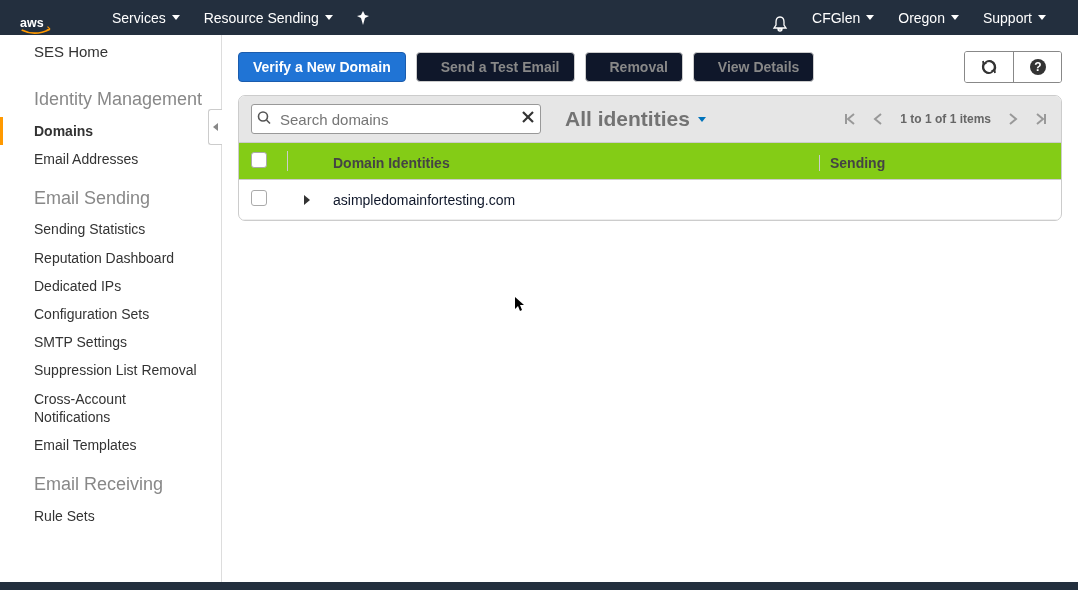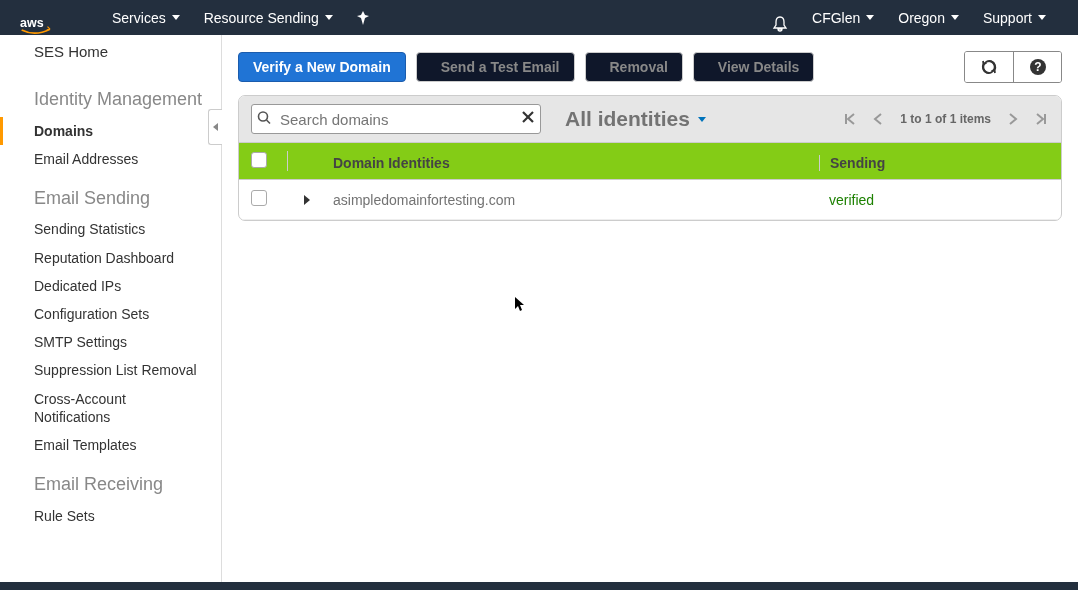--- a/index.html
+++ b/index.html
@@ -51,21 +51,21 @@
   .th-check { width: 36px; }
   .th-expand { width: 40px; }
   .th-domain { flex: 1; padding-left: 6px; }
   .th-status { width: 230px; border-left: 1px solid #ccc; padding-left: 10px; }
   .checkbox { width: 16px; height: 16px; border: 1px solid #aaa; border-radius: 3px; background: #fff; display: inline-block; cursor: pointer; }
   
   .table-row { display: flex; align-items: center; padding: 10px 12px; border-bottom: 1px solid #eee; }
   .td-check { width: 36px; }
   .td-expand { width: 40px; display: flex; justify-content: center; }
   .td-domain { flex: 1; padding-left: 6px; }
-  .td-domain a { color: #737373; text-decoration: none; }
+  .td-domain a { color: #0f172a; text-decoration: none; }
   .td-status { width: 230px; padding-left: 10px; color: #1d8102; }
   .expand-caret { cursor: pointer; color: #333; }
   
   .caret-down { display: inline-block; width: 0; height: 0; border-left: 4px solid transparent; border-right: 4px solid transparent; border-top: 5px solid currentColor; }
   .caret-right { display: inline-block; width: 0; height: 0; border-top: 5px solid transparent; border-bottom: 5px solid transparent; border-left: 6px solid currentColor; }
   .caret-left-sm { display: inline-block; width: 0; height: 0; border-top: 4px solid transparent; border-bottom: 4px solid transparent; border-right: 5px solid currentColor; }
   
   .cursor-ptr { position: absolute; left: 515px; top: 297px; pointer-events: none; }
   
   .bottom-bar { position: absolute; bottom: 0; left: 0; right: 0; height: 8px; background: #232f3e; }
@@ -218,21 +218,20 @@
         <div class="th-domain">Domain Identities</div>
         <div class="th-status">Sending</div>
       </div>
 
       <div class="table-row">
         <div class="td-check"><span class="checkbox"></span></div>
         <div class="td-expand">
             <span class="expand-caret caret-right"></span>
           </div>
         <div class="td-domain"><a href="#">asimpledomainfortesting.com</a></div>
-        <div class="td-status">verified</div>
       </div>
     </div>
   </div>
 </div>
 
 <div class="cursor-ptr">
   <svg width="12" height="16" viewBox="0 0 12 16">
       <path d="M0 0 L0 12 L3 9 L5 14 L7 13 L5 8 L9 8 Z" fill="#000"></path>
     </svg>
 </div>

